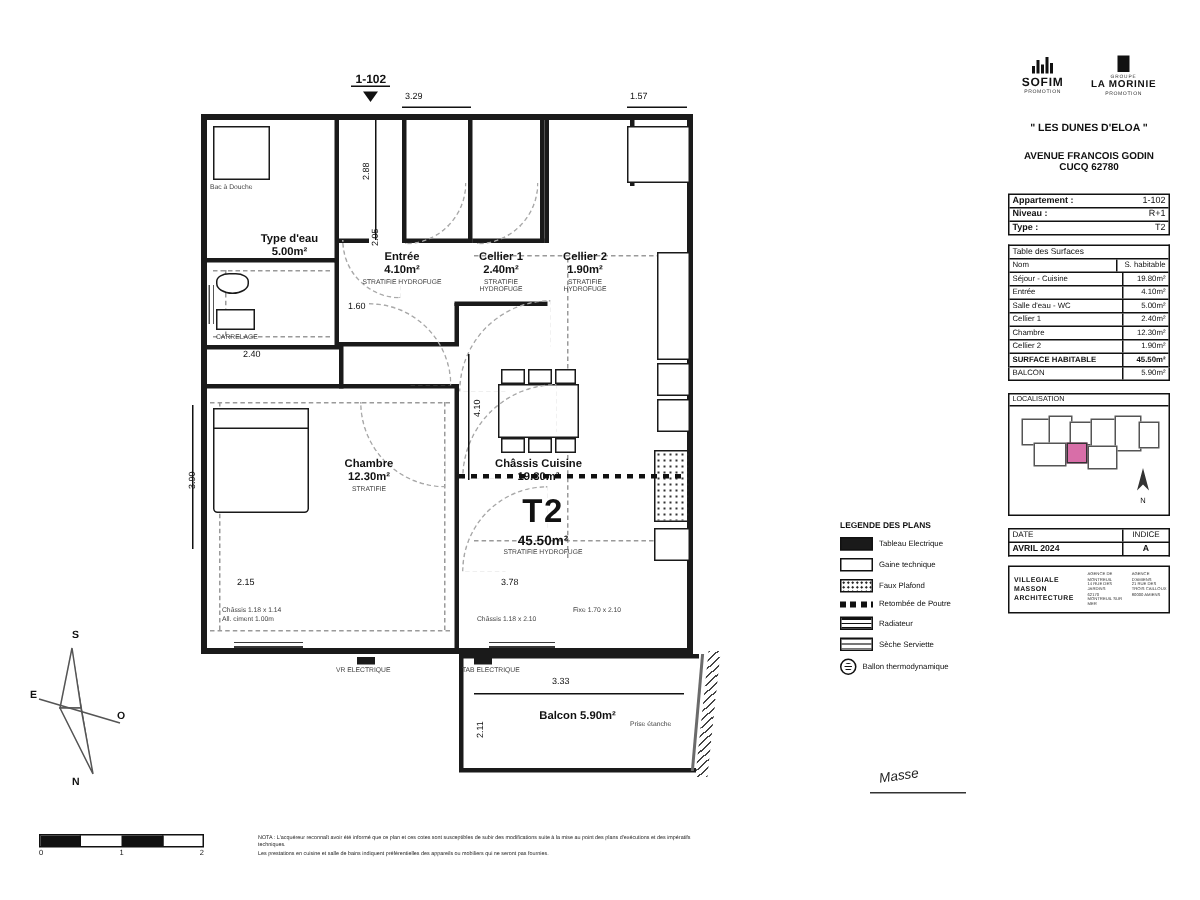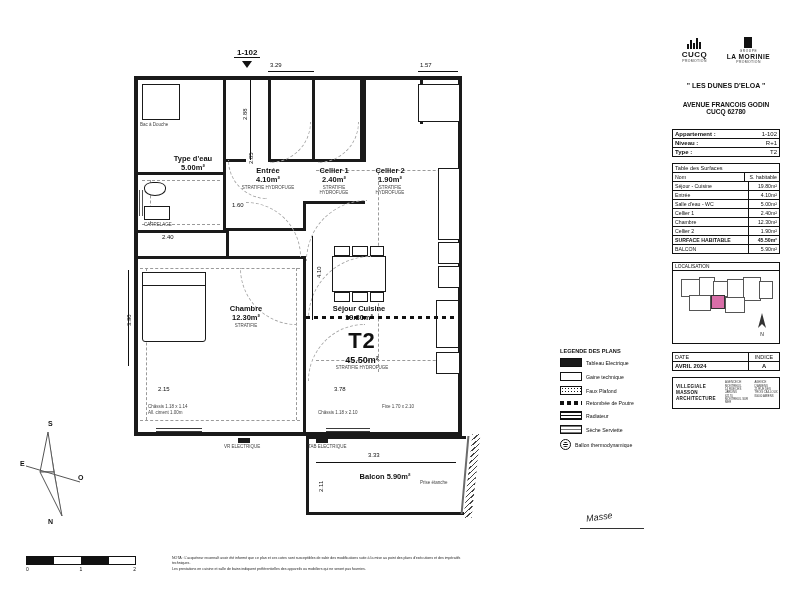--- a/index.html
+++ b/index.html
@@ -247,21 +247,21 @@
       <div class="sf">5.00m²</div>
     </div>
 
     <div class="room" style="left:88px;top:244px;width:76px;">
       <div class="nm">Chambre</div>
       <div class="sf">12.30m²</div>
       <div class="tiny2">STRATIFIE</div>
     </div>
 
     <div class="room" style="left:198px;top:244px;width:82px;">
-      <div class="nm">Séjour Cuisine</div>
+      <div class="nm">Châssis Cuisine</div>
       <div class="sf">19.80m²</div>
     </div>
 
     <div class="room" style="left:210px;top:412px;width:110px;">
       <div class="nm"><span>Balcon</span> <span>5.90m²</span></div>
     </div>
 
     <div id="t2" style="left:200px;top:268px;width:84px;">
       <div class="t">T2</div>
       <div class="s">45.50m²</div>
@@ -298,21 +298,21 @@
 
     <div id="logos">
       <div class="logo">
         <div class="bars">
           <i style="height:5px"></i>
             <i style="height:9px"></i>
             <i style="height:6px"></i>
             <i style="height:11px"></i>
             <i style="height:7px"></i>
         </div>
-        <div class="nm">CUCQ</div>
+        <div class="nm">SOFIM</div>
         <div class="sub">PROMOTION</div>
       </div>
       <div class="logo">
         <div class="bars">
           <i style="height:11px;width:8px;background:#111"></i>
         </div>
         <div class="pre">GROUPE</div>
         <div class="nm" style="font-size:6.6px">LA MORINIE</div>
         <div class="sub">PROMOTION</div>
       </div>

